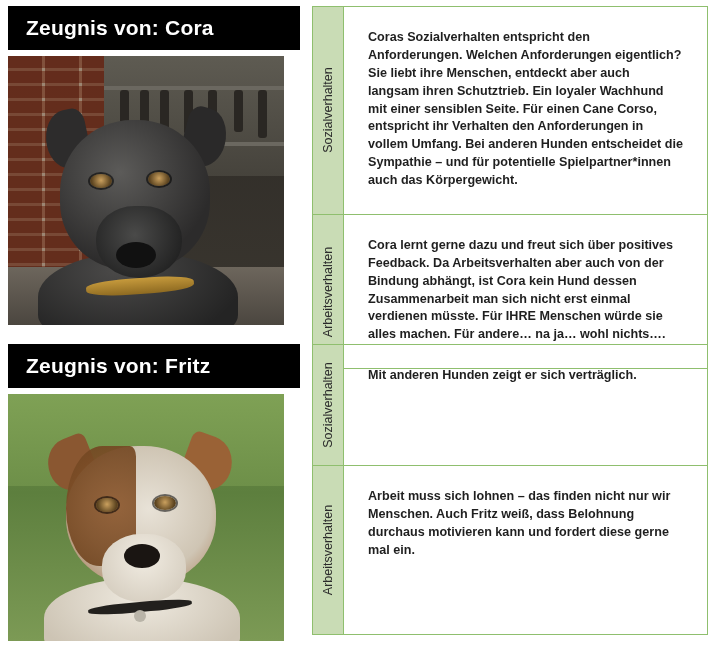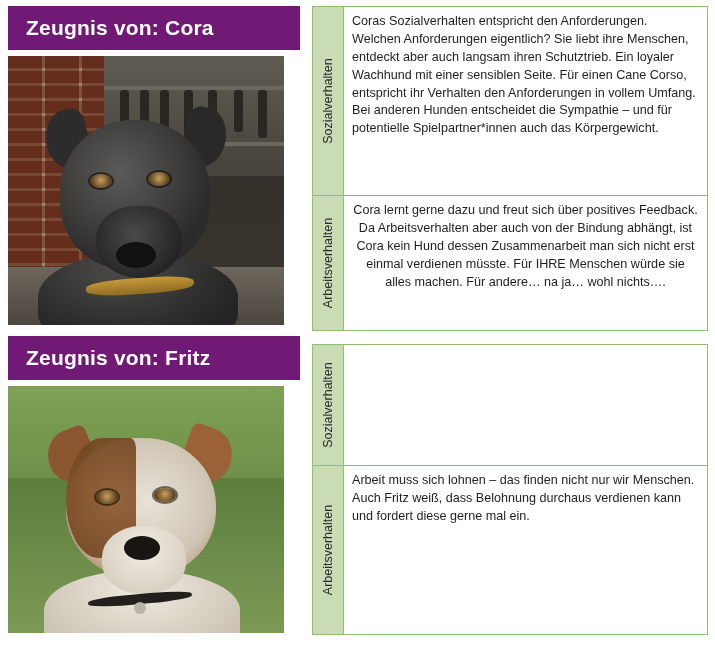--- a/index.html
+++ b/index.html
@@ -25,24 +25,24 @@
     width: 308px;
     height: 652px;
   }
 
   .profile {
     position: absolute;
     left: 8px;
     width: 292px;
   }
   .profile.p1 { top: 6px; }
-  .profile.p2 { top: 336px; }
+  .profile.p2 { top: 344px; }
 
   .title-bar {
-    background: #701a75;
+    background: #000000;
     color: #ffffff;
     font-size: 21px;
     font-weight: bold;
     padding: 9px 0 9px 18px;
     letter-spacing: 0.2px;
     height: 44px;
     display: flex;
     align-items: center;
   }
 
@@ -283,25 +283,25 @@
     font-weight: 400;
   }
   .row-body {
     flex: 1 1 auto;
     padding: 6px 8px 8px 8px;
     font-size: 12.6px;
     line-height: 1.42;
     color: #1f1f1f;
     border-left: 1px solid #8fbf6e;
   }
-  .row-body p { margin: 0; }
+  .row-body p { margin: 16px; font-weight: bold; }
   .row-body p + p { margin-top: 0px; }
 
   .r1 .row-body { min-height: 188px; }
-  .r2 .row-body { min-height: 134px; text-align: center; }
+  .r2 .row-body { min-height: 134px; }
   .r3 .row-body { min-height: 120px; }
   .r4 .row-body { min-height: 168px; }
 </style>
 </head>
 <body>
 
 <div class="page">
 
   <div class="left-col">
 
@@ -373,25 +373,26 @@
       </div>
     </div>
   </div>
 
   <div class="table-block t2">
     <div class="row r3">
       <div class="row-label">
         <span>Sozialverhalten</span>
       </div>
       <div class="row-body">
+        <p>Mit anderen Hunden zeigt er sich verträglich.</p>
       </div>
     </div>
     <div class="row r4">
       <div class="row-label">
         <span>Arbeitsverhalten</span>
       </div>
       <div class="row-body">
-        <p>Arbeit muss sich lohnen – das finden nicht nur wir Menschen. Auch Fritz weiß, dass Belohnung durchaus verdienen kann und fordert diese gerne mal ein.</p>
+        <p>Arbeit muss sich lohnen – das finden nicht nur wir Menschen. Auch Fritz weiß, dass Belohnung durchaus motivieren kann und fordert diese gerne mal ein.</p>
       </div>
     </div>
   </div>
 
 </div>
 
 </body></html>

